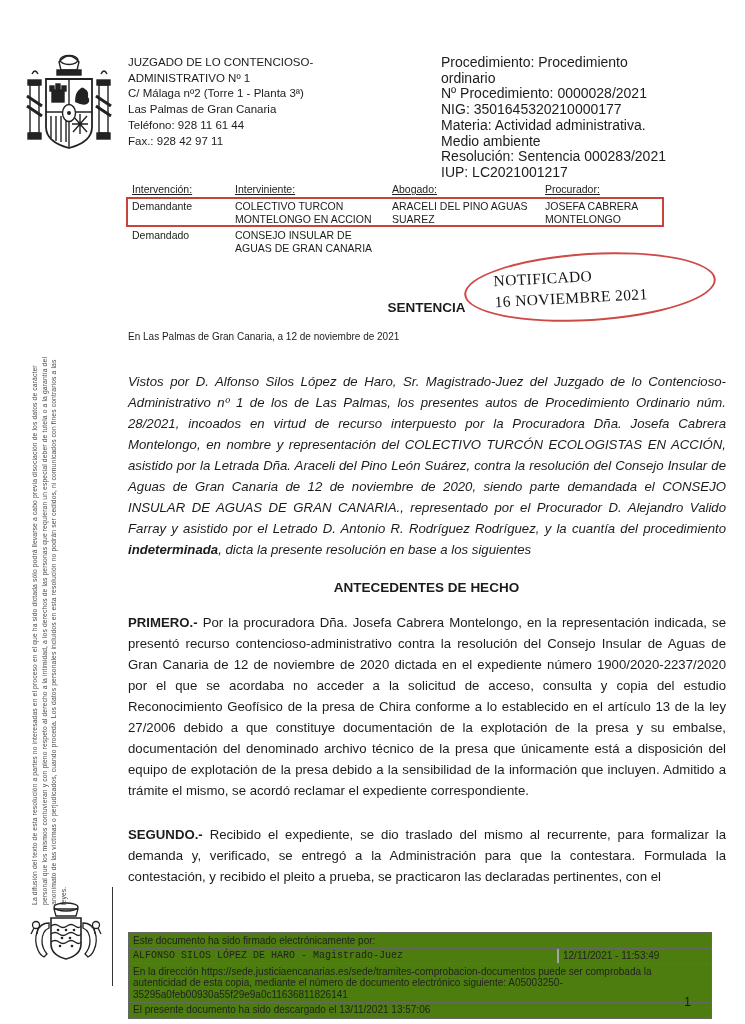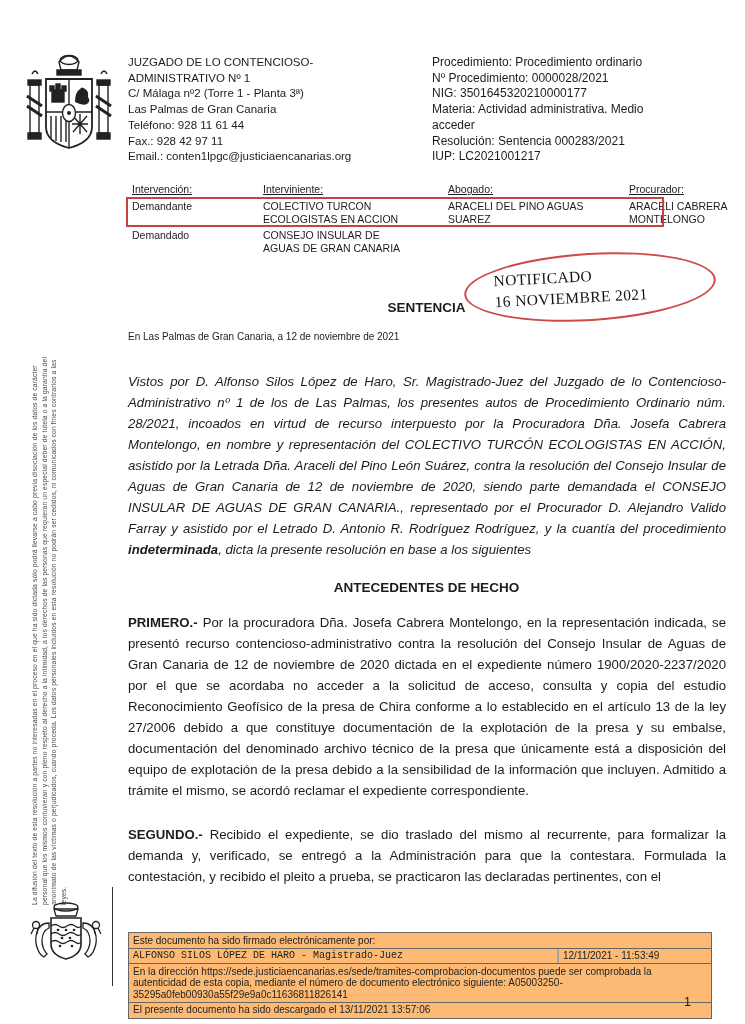--- a/index.html
+++ b/index.html
@@ -13,24 +13,24 @@
   .arms-top { position:absolute; left:26px; top:52px; width:86px; height:118px; }
   .arms-bottom { position:absolute; left:22px; top:901px; width:88px; height:100px; }
   
   .side-note {
     position:absolute; left:30px; top:905px; width:722px;
     transform:rotate(-90deg); transform-origin:0 0;
     font-size:6.8px; line-height:9.6px; color:#4a4a4a; letter-spacing:0.1px;
   }
   
   .hdr-left  { position:absolute; left:128px; top:55px; width:300px; font-size:11.5px; line-height:15.7px; }
-  .hdr-right { position:absolute; left:432px; top:55px; width:238px; font-size:12px; line-height:15.7px; }
+  .hdr-right { position:absolute; left:441px; top:55px; width:238px; font-size:14px; line-height:15.7px; }
   
   .parties { position:absolute; left:132px; top:183px; width:540px; font-size:10.5px; line-height:13px; }
-  .prow { display:grid; grid-template-columns:103px 157px 153px 118px;gap:28px; }
+  .prow { display:grid; grid-template-columns:103px 157px 153px 118px; }
   .prow.hd { margin-bottom:3px; }
   .prow.hd > div { text-decoration:underline; }
   .prow.body-row { padding:1px 0 2px 0; }
   .prow > div { padding-right:8px; }
   .red-box {
     position:absolute; left:-6px; top:14px; width:538px; height:30px;
     border:2px solid #c8423e; pointer-events:none;
   }
   
   .stamp {
@@ -50,21 +50,21 @@
   #p-vistos  { top:371px;font-style:italic; }
   .section-heading { position:absolute; left:128px; top:580px; width:597px; text-align:center; font-weight:bold; font-size:13.5px; }
   #p-primero { top:612px; }
   #p-segundo { top:824px; }
   
   .vline { position:absolute; left:112px; top:887px; height:99px; border-left:1.5px solid #333; }
   
   .footer-table {
     position:absolute; left:128px; top:932px; width:584px;
     font-size:10px; line-height:11.6px; color:#222;
-    border:1px solid #666; background:#fdba74;
+    border:1px solid #666; background:#4d7c0f;
   }
   .frow { border-bottom:1px solid #666; padding:1.5px 4px; }
   .frow:last-child { border-bottom:none; }
   .frow-split { display:flex; padding:0; }
   .frow-split .cell-name { flex:1; padding:1.5px 4px;font-family:Liberation Mono, monospace; }
   .frow-split .cell-dt { width:154px; border-left:2px solid #a3a3a3; padding:1.5px 4px; }
   .page-num { position:absolute; left:684px; top:995px; font-size:12.5px; }
 </style>
 </head>
 <body>
@@ -117,44 +117,43 @@
     <div>leyes.</div>
   </div>
 
   <div class="hdr-left">
     <div>JUZGADO DE LO CONTENCIOSO-</div>
     <div>ADMINISTRATIVO Nº 1</div>
     <div>C/ Málaga nº2 (Torre 1 - Planta 3ª)</div>
     <div>Las Palmas de Gran Canaria</div>
     <div>Teléfono: 928 11 61 44</div>
     <div>Fax.: 928 42 97 11</div>
-    <div>Email.: conten1lpgc@justiciaencanarias.org</div>
   </div>
 
   <div class="hdr-right">
     <div>Procedimiento: Procedimiento ordinario</div>
     <div>Nº Procedimiento: 0000028/2021</div>
     <div>NIG: 3501645320210000177</div>
-    <div>Materia: Actividad administrativa. Medio acceder</div>
+    <div>Materia: Actividad administrativa. Medio ambiente</div>
     <div>Resolución: Sentencia 000283/2021</div>
     <div>IUP: LC2021001217</div>
   </div>
 
   <div class="parties">
     <div class="prow hd">
       <div>Intervención:</div>
       <div>Interviniente:</div>
       <div>Abogado:</div>
       <div>Procurador:</div>
     </div>
     <div class="prow body-row">
       <div>Demandante</div>
-      <div>COLECTIVO TURCON ECOLOGISTAS EN ACCION</div>
+      <div>COLECTIVO TURCON MONTELONGO EN ACCION</div>
       <div>ARACELI DEL PINO AGUAS SUAREZ</div>
-      <div>ARACELI CABRERA MONTELONGO</div>
+      <div>JOSEFA CABRERA MONTELONGO</div>
     </div>
     <div class="prow body-row">
       <div>Demandado</div>
       <div>CONSEJO INSULAR DE AGUAS DE GRAN CANARIA</div>
       <div></div>
     </div>
     <div class="red-box"></div>
   </div>
 
   <div class="stamp">

